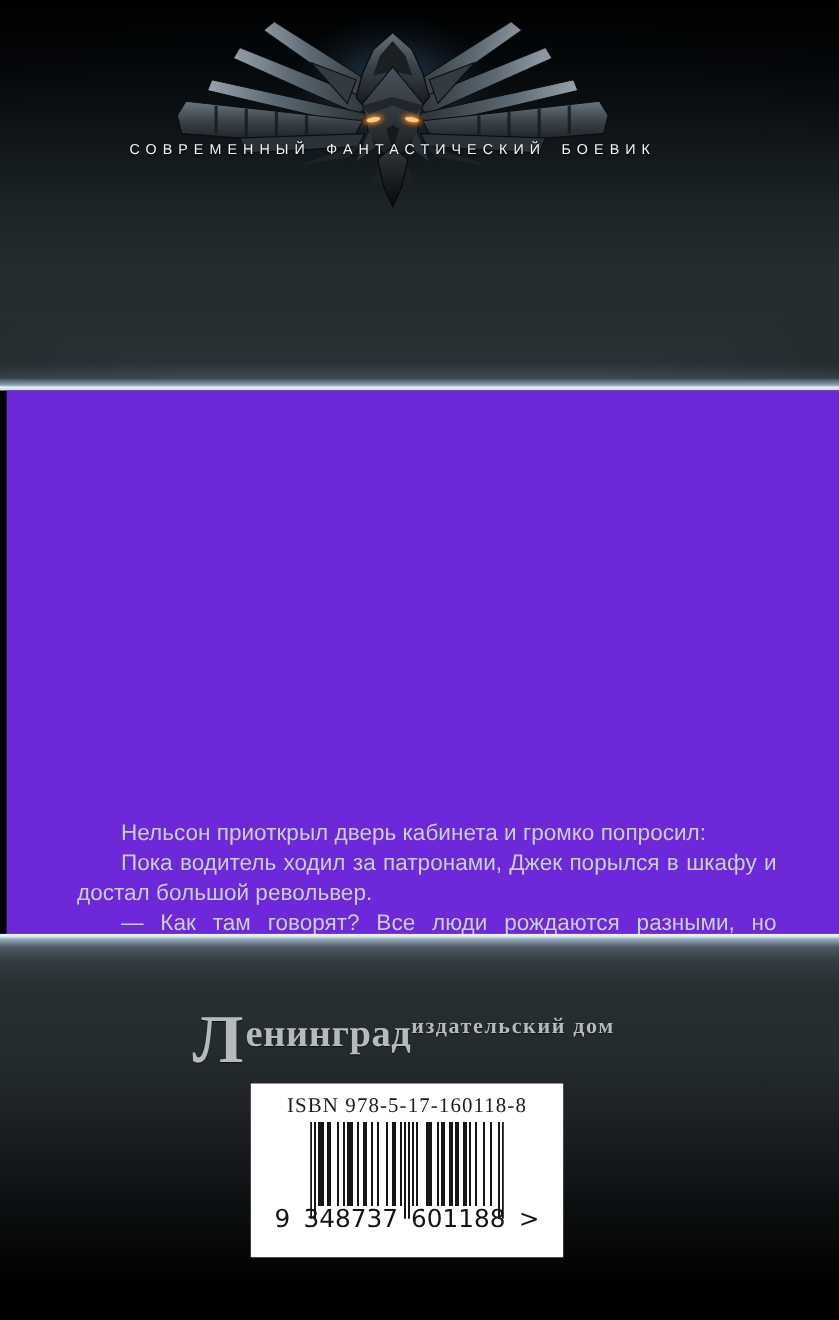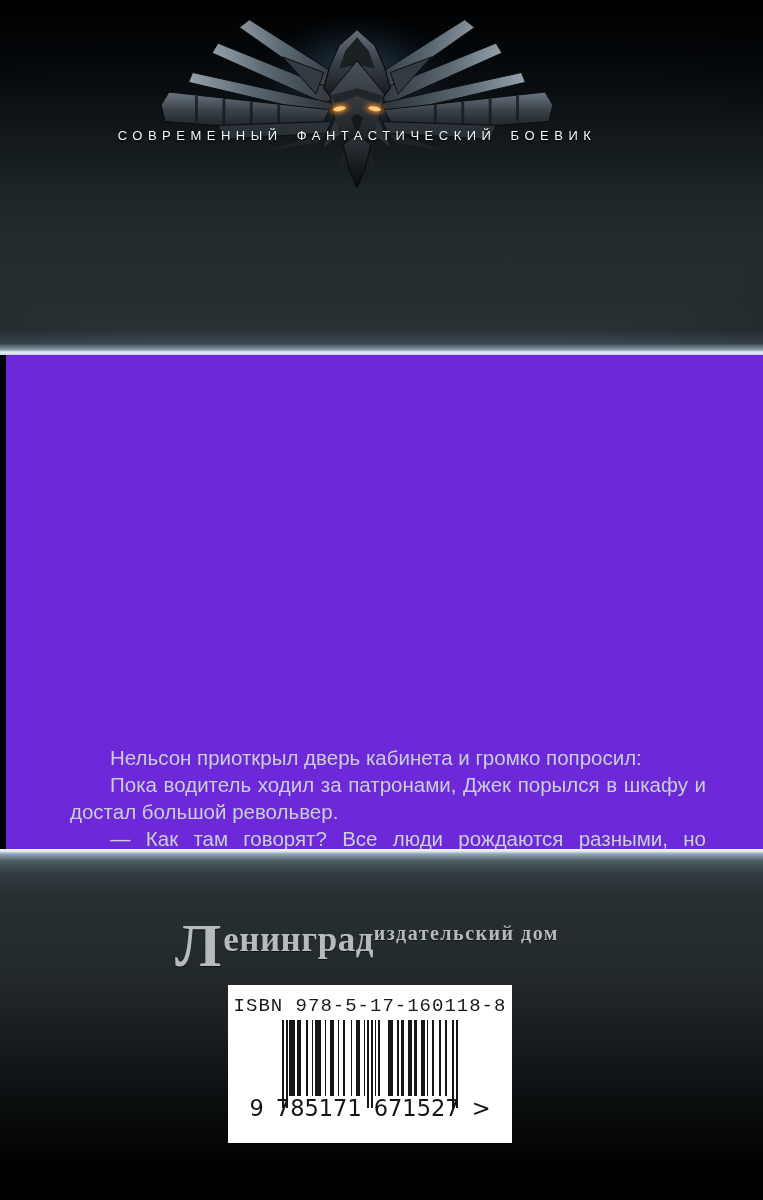--- a/index.html
+++ b/index.html
@@ -50,21 +50,21 @@
   .logo-col{display:flex;margin-left:2px;padding-top:6px;}
   .logo-name{font-size:35px;line-height:28px;letter-spacing:.5px;}
   .logo-sub{font-size:20px;line-height:15px;letter-spacing:1.5px;margin-top:0px;}
   
   .barcode-box{
     position:absolute;top:985px;left:228px;width:284px;height:158px;
     background:#ffffff;color:#1b1b1b;
   }
   .isbn-label{
     padding-top:10px;text-align:center;
-    font-family:Liberation Mono, monospace;
+    font-family:Liberation Serif, serif;
     font-size:19px;letter-spacing:1px;white-space:nowrap;
   }
   .bars{display:block;margin:3px auto 0;width:176px;height:88px;}
   .digits{
     display:flex;justify-content:center;gap:12px;margin-top:-12px;
     font-family:"DejaVu Sans","Liberation Sans",sans-serif;
     font-size:22.5px;line-height:24px;color:#141414;position:relative;
   }
 </style>
 </head>
@@ -213,19 +213,19 @@
         <rect x="76" y="0" width="1" height="76" fill="#161616"></rect>
         <rect x="78" y="0" width="1" height="76" fill="#161616"></rect>
         <rect x="81" y="0" width="1" height="76" fill="#161616"></rect>
         <rect x="85" y="0" width="1" height="76" fill="#161616"></rect>
         <rect x="88" y="0" width="1" height="76" fill="#161616"></rect>
         <rect x="92" y="0" width="1" height="88" fill="#161616"></rect>
         <rect x="94" y="0" width="1" height="88" fill="#161616"></rect>
       </svg>
     <div class="digits">
       <span>9</span>
-      <span>785171</span>
-      <span>671527</span>
+      <span>348737</span>
+      <span>601188</span>
       <span>&gt;</span>
     </div>
   </div>
 
 </div>
 
 </body></html>

